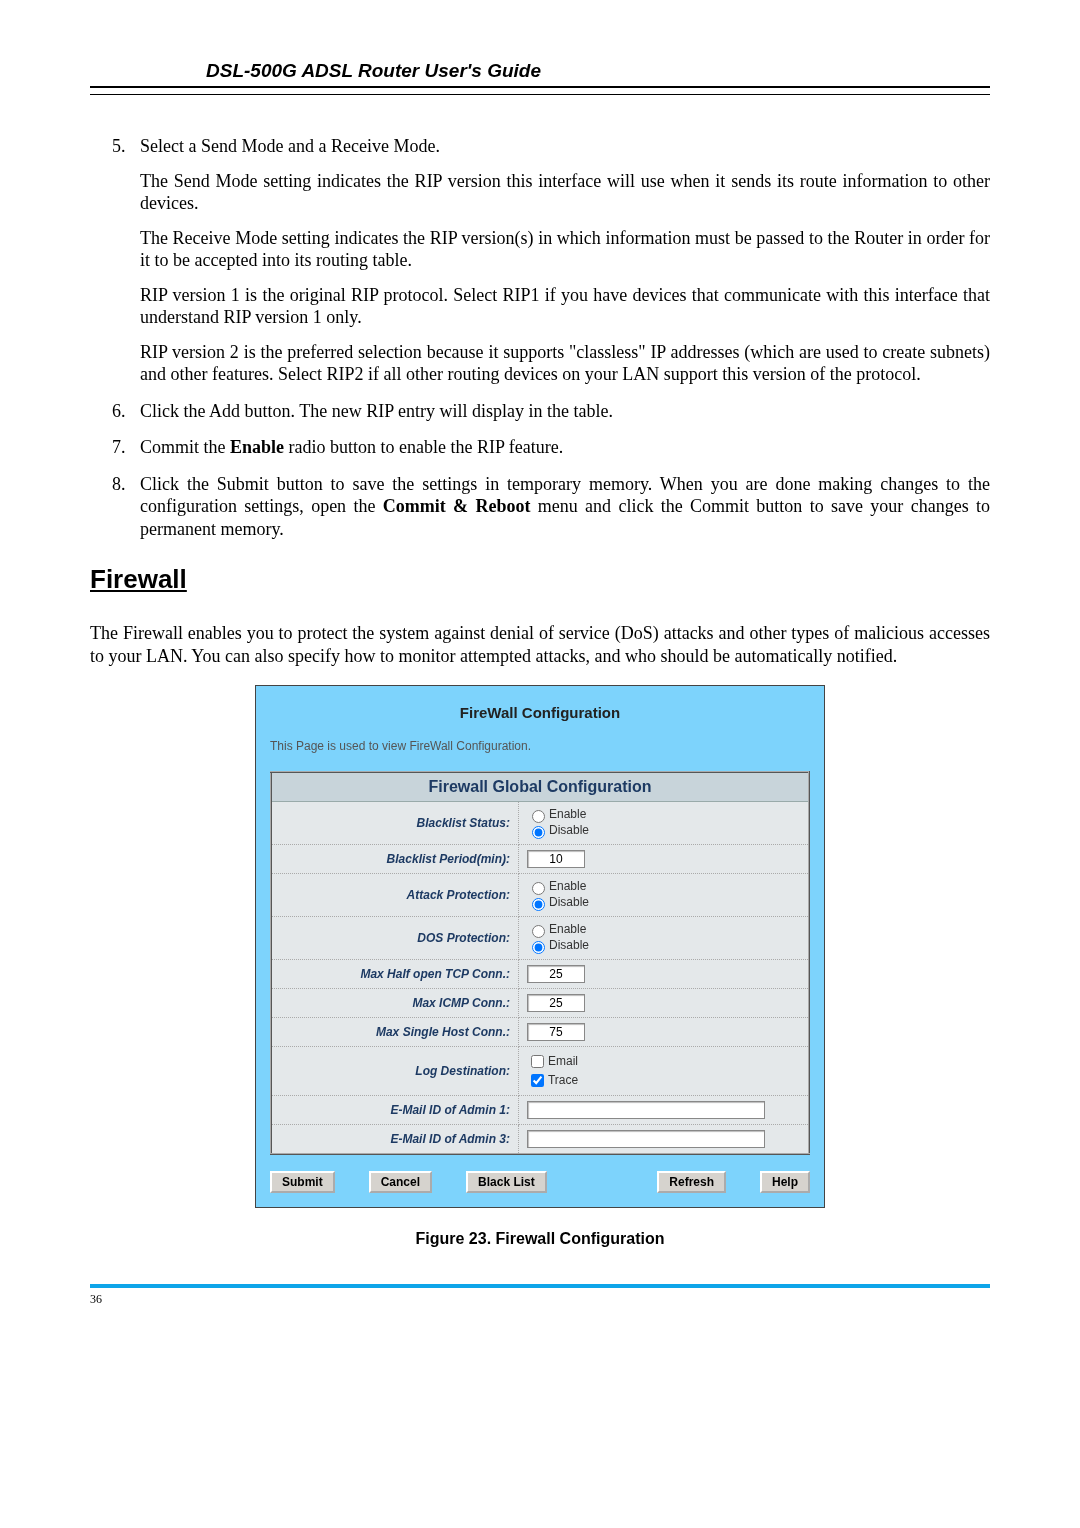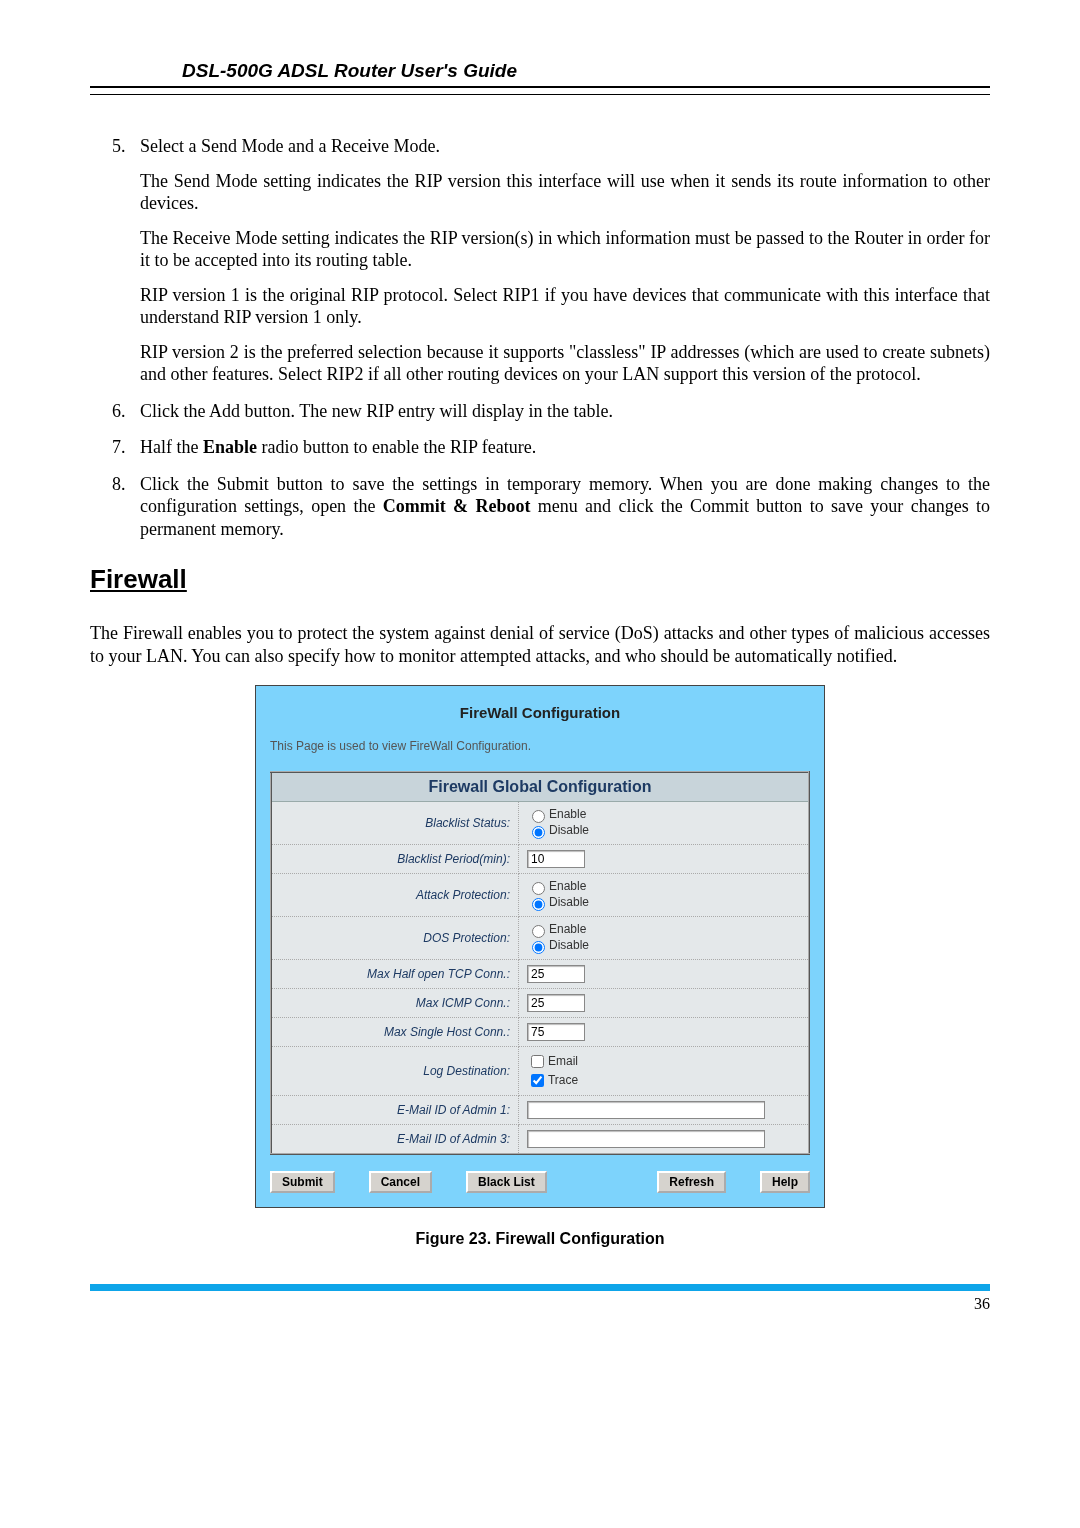--- a/index.html
+++ b/index.html
@@ -12,21 +12,21 @@
   }
   .page {
     padding: 60px 90px 40px 90px;
   }
   .header-title {
     font-family: Arial, sans-serif;
     font-weight: bold;
     font-style: italic;
     font-size: 19px;
     text-align: left;
-    margin-left: 92px;
+    margin-left: 116px;
     padding-bottom: 4px;
   }
   .header-rule {
     border-bottom: 2px solid #000;
     margin-bottom: 6px;
   }
   .header-rule2 {
     border-bottom: 1px solid #000;
     margin-bottom: 40px;
   }
@@ -98,35 +98,36 @@
   .fw-table td {
     border: 1px dotted #aaa;
     padding: 5px 8px;
     font-size: 12px;
     vertical-align: middle;
   }
   .fw-table td.label {
     width: 46%;
     text-align: right;
     font-style: italic;
-    font-weight: normal;
+    font-weight: bold;
     color: #1d3a63;
     background: #e4e8ea;
   }
   .fw-table td.val {
     background: #e4e8ea;
   }
   .txtinput {
     font-family: Verdana, Arial, sans-serif;
     font-size: 12px;
     padding: 1px 3px;
     width: 150px;
     background: #fff;
     border: 1px solid #888;
     box-shadow: inset 1px 1px 1px #bbb;
+    text-align: center;
   }
   .txtinput.sm { width: 50px; }
   .txtinput.lg { width: 230px; }
   .radio, .cb {
     vertical-align: middle;
     margin-right: 4px;
   }
   .btnrow {
     margin-top: 16px;
     display: flex;
@@ -143,25 +144,25 @@
     color: #000;
   }
   .figcap {
     text-align: center;
     font-family: Arial, sans-serif;
     font-weight: bold;
     font-size: 16px;
     margin: 20px 0 36px 0;
   }
   .footer-rule {
-    border-top: 7px solid #0ea5e9;
+    border-top: 4px solid #0ea5e9;
     margin-top: 24px;
     padding-top: 4px;
-    text-align: right;
-    font-size: 16px;
+    text-align: left;
+    font-size: 12px;
   }
 </style>
 </head>
 <body>
 
 <div class="page">
 
   <div class="header-title">DSL-500G ADSL Router User's Guide</div>
   <div class="header-rule"></div>
   <div class="header-rule2"></div>
@@ -169,21 +170,21 @@
   <ol class="main-list" start="5">
     <li>
       <span>Select a Send Mode and a Receive Mode.</span>
       <p>The Send Mode setting indicates the RIP version this interface will use when it sends its route information to other devices.</p>
       <p>The Receive Mode setting indicates the RIP version(s) in which information must be passed to the Router in order for it to be accepted into its routing table.</p>
       <p>RIP version 1 is the original RIP protocol. Select RIP1 if you have devices that communicate with this interface that understand RIP version 1 only.</p>
       <p>RIP version 2 is the preferred selection because it supports "classless" IP addresses (which are used to create subnets) and other features. Select RIP2 if all other routing devices on your LAN support this version of the protocol.</p>
     </li>
     <li>Click the Add button. The new RIP entry will display in the table.</li>
     <li>
-      <span>Half the </span><b>Enable</b><span> radio button to enable the RIP feature.</span>
+      <span>Commit the </span><b>Enable</b><span> radio button to enable the RIP feature.</span>
     </li>
     <li>
       <span>Click the Submit button to save the settings in temporary memory. When you are done making changes to the configuration settings, open the </span><b>Commit &amp; Reboot</b><span> menu and click the Commit button to save your changes to permanent memory.</span>
     </li>
   </ol>
 
   <h2 class="section">Firewall</h2>
   <p class="body">The Firewall enables you to protect the system against denial of service (DoS) attacks and other types of malicious accesses to your LAN. You can also specify how to monitor attempted attacks, and who should be automatically notified.</p>
 
   <div class="fw-box">

